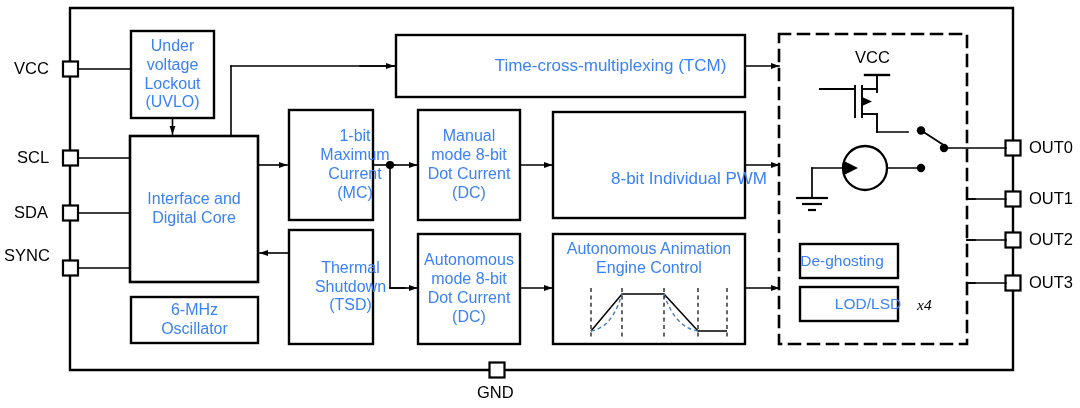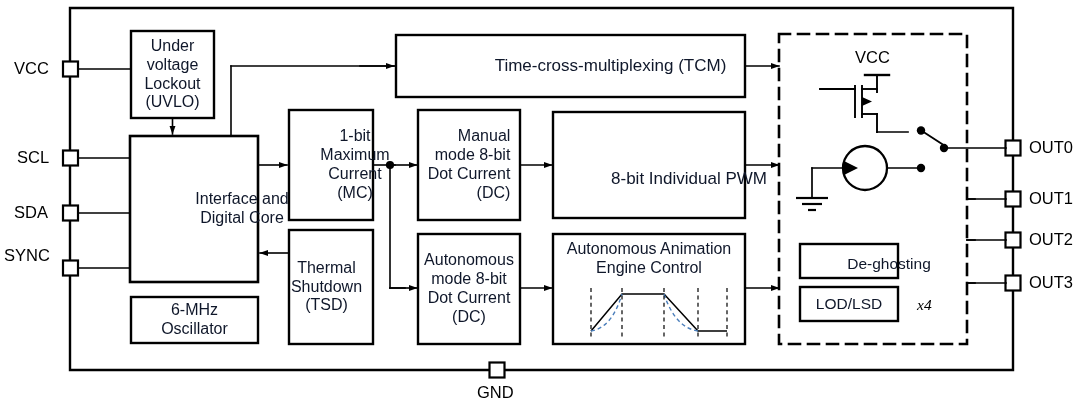--- a/index.html
+++ b/index.html
@@ -23,21 +23,21 @@
     top: 0;
     width: 1080px;
     height: 408px;
   }
   .blk-label {
     position: absolute;
     display: flex;
     align-items: center;
     justify-content: center;
     text-align: center;
-    color: #0f172a;
+    color: #3b82f6;
     line-height: 1.18;
     pointer-events: none;
     white-space: pre-line;
   }
   .pin-label {
     position: absolute;
     color: #000;
     font-size: 16.5px;
     white-space: nowrap;
   }
@@ -231,53 +231,53 @@
   <div class="pin-label" style="left:1029px; top:230px;">OUT2</div>
   <div class="pin-label" style="left:1029px; top:273px;">OUT3</div>
 
   <div class="pin-label" style="left:477px; top:383px;">GND</div>
 
   <div class="blk-label f16" style="left:131px; top:31px; width:83px; height:87px;">Under
 voltage
 Lockout
 (UVLO)</div>
 
-  <div class="blk-label f16" style="left:130px; top:136px; width:128px; height:146px;padding-left:48px;">Interface and
+  <div class="blk-label f16" style="left:130px; top:136px; width:128px; height:146px;">Interface and
 Digital Core</div>
 
   <div class="blk-label f16" style="left:131px; top:297px; width:127px; height:46px;">6-MHz
 Oscillator</div>
 
   <div class="blk-label f16" style="left:289px; top:110px; width:84px; height:110px;padding-left:24px;">1-bit
 Maximum
 Current
 (MC)</div>
 
-  <div class="blk-label f16" style="left:273px; top:230px; width:107px; height:114px;">Thermal
+  <div class="blk-label f16" style="left:297px; top:230px; width:107px; height:114px;">Thermal
 Shutdown
 (TSD)</div>
 
   <div class="blk-label f17" style="left:396px; top:35px; width:349px; height:62px;">Time-cross-multiplexing (TCM)</div>
 
-  <div class="blk-label f16" style="left:418px; top:110px; width:102px; height:110px;text-align:right;">Manual
+  <div class="blk-label f16" style="left:418px; top:110px; width:102px; height:110px;">Manual
 mode 8-bit
 Dot Current
 (DC)</div>
 
   <div class="blk-label f17" style="left:553px; top:112px; width:192px; height:134px;">8-bit Individual PWM</div>
 
   <div class="blk-label f16" style="left:418px; top:234px; width:102px; height:110px;">Autonomous
 mode 8-bit
 Dot Current
 (DC)</div>
 
   <div class="blk-label f16" style="left:553px; top:240px; width:192px; height:44px; align-items:flex-start;">Autonomous Animation
 Engine Control</div>
 
-  <div class="blk-label f15" style="left:840px; top:244px; width:98px; height:40px;">De-ghosting</div>
-
-  <div class="blk-label f15" style="left:800px; top:287px; width:98px; height:34px;">LOD/LSD</div>
+  <div class="blk-label f15" style="left:793px; top:244px; width:98px; height:34px;">De-ghosting</div>
+
+  <div class="blk-label f15" style="left:800px; top:287px; width:98px; height:34px;padding-left:19px;">LOD/LSD</div>
 
   <div class="pin-label" style="left:855px; top:48px; font-size:16.5px;">VCC</div>
 
   <div class="pin-label italic" style="left:917px; top:296px; font-size:15.5px;">x4</div>
 
 </div>
 
 </body></html>

